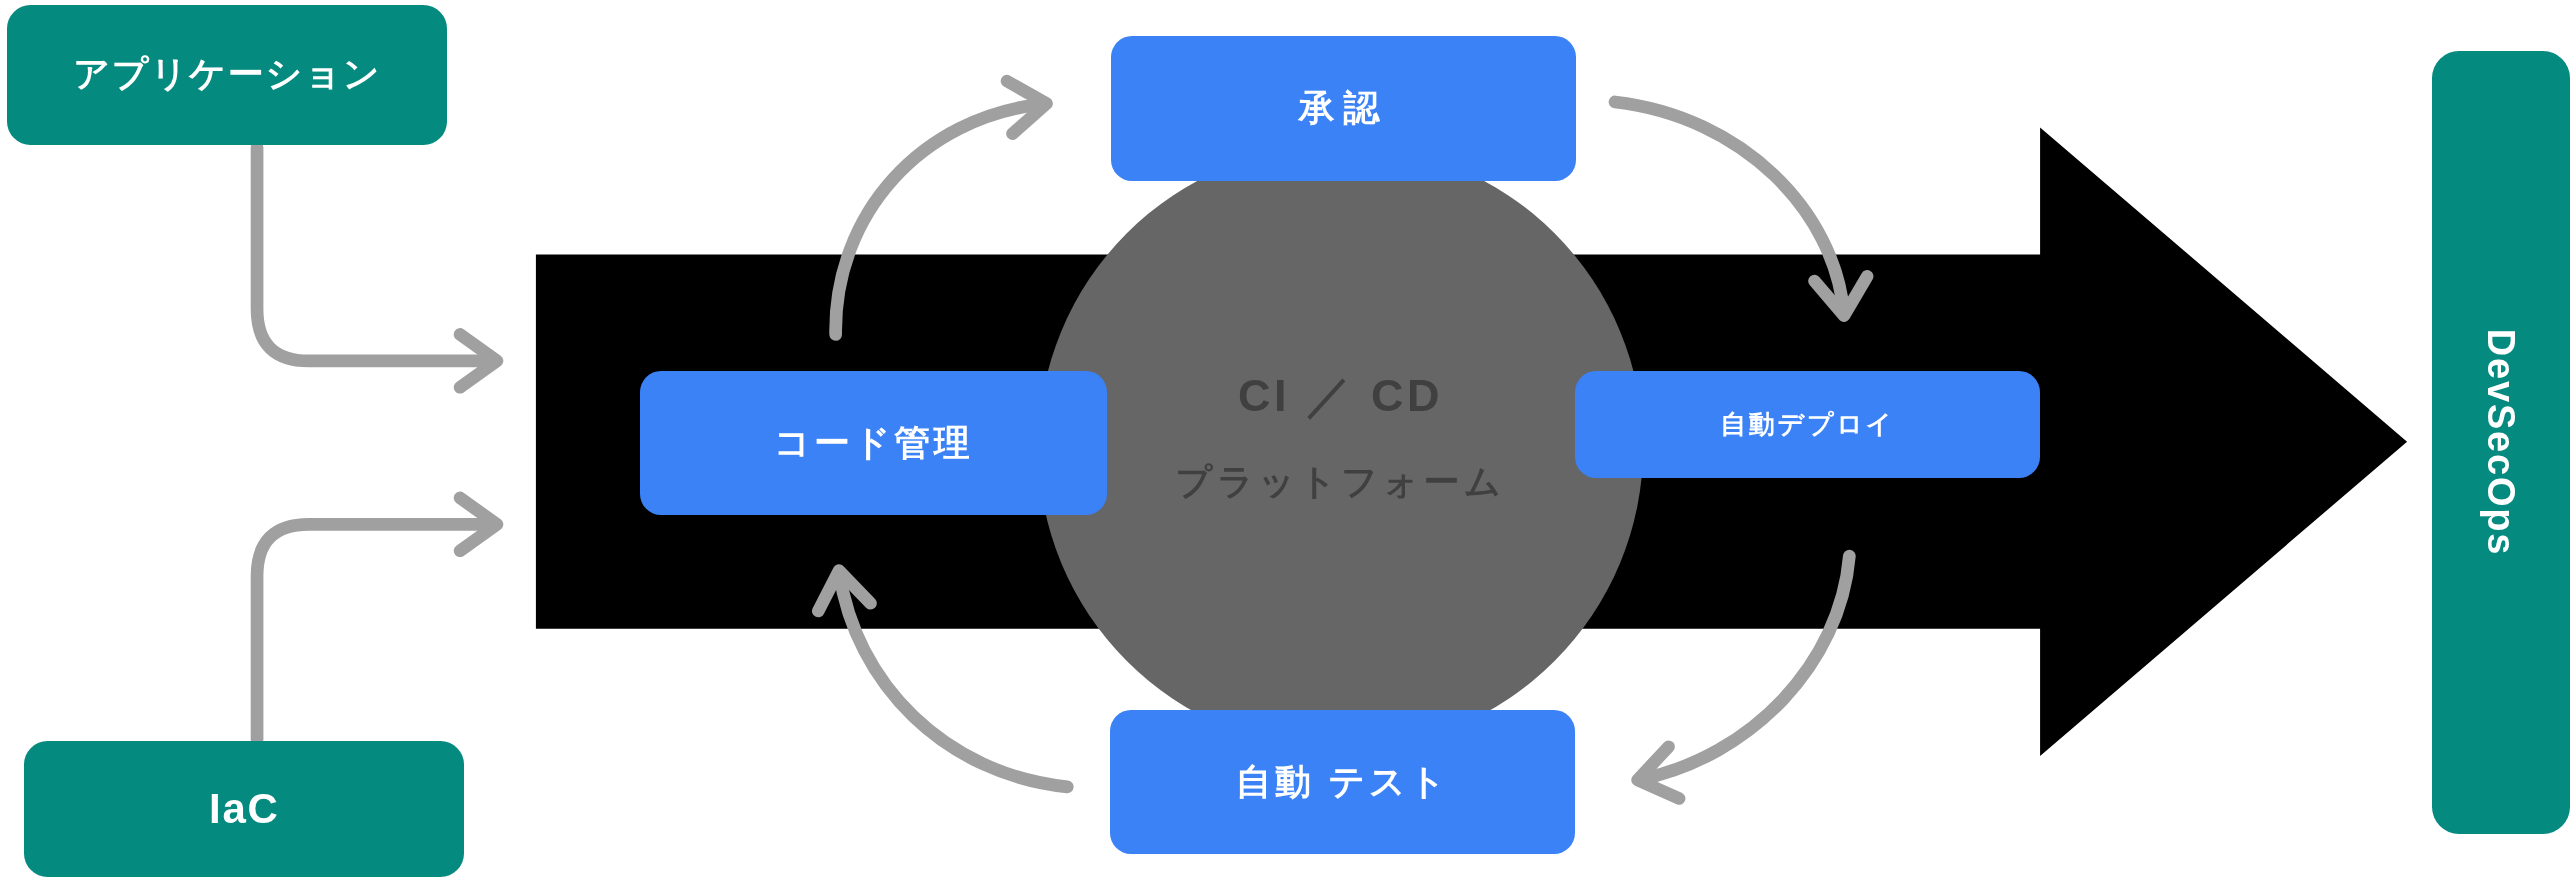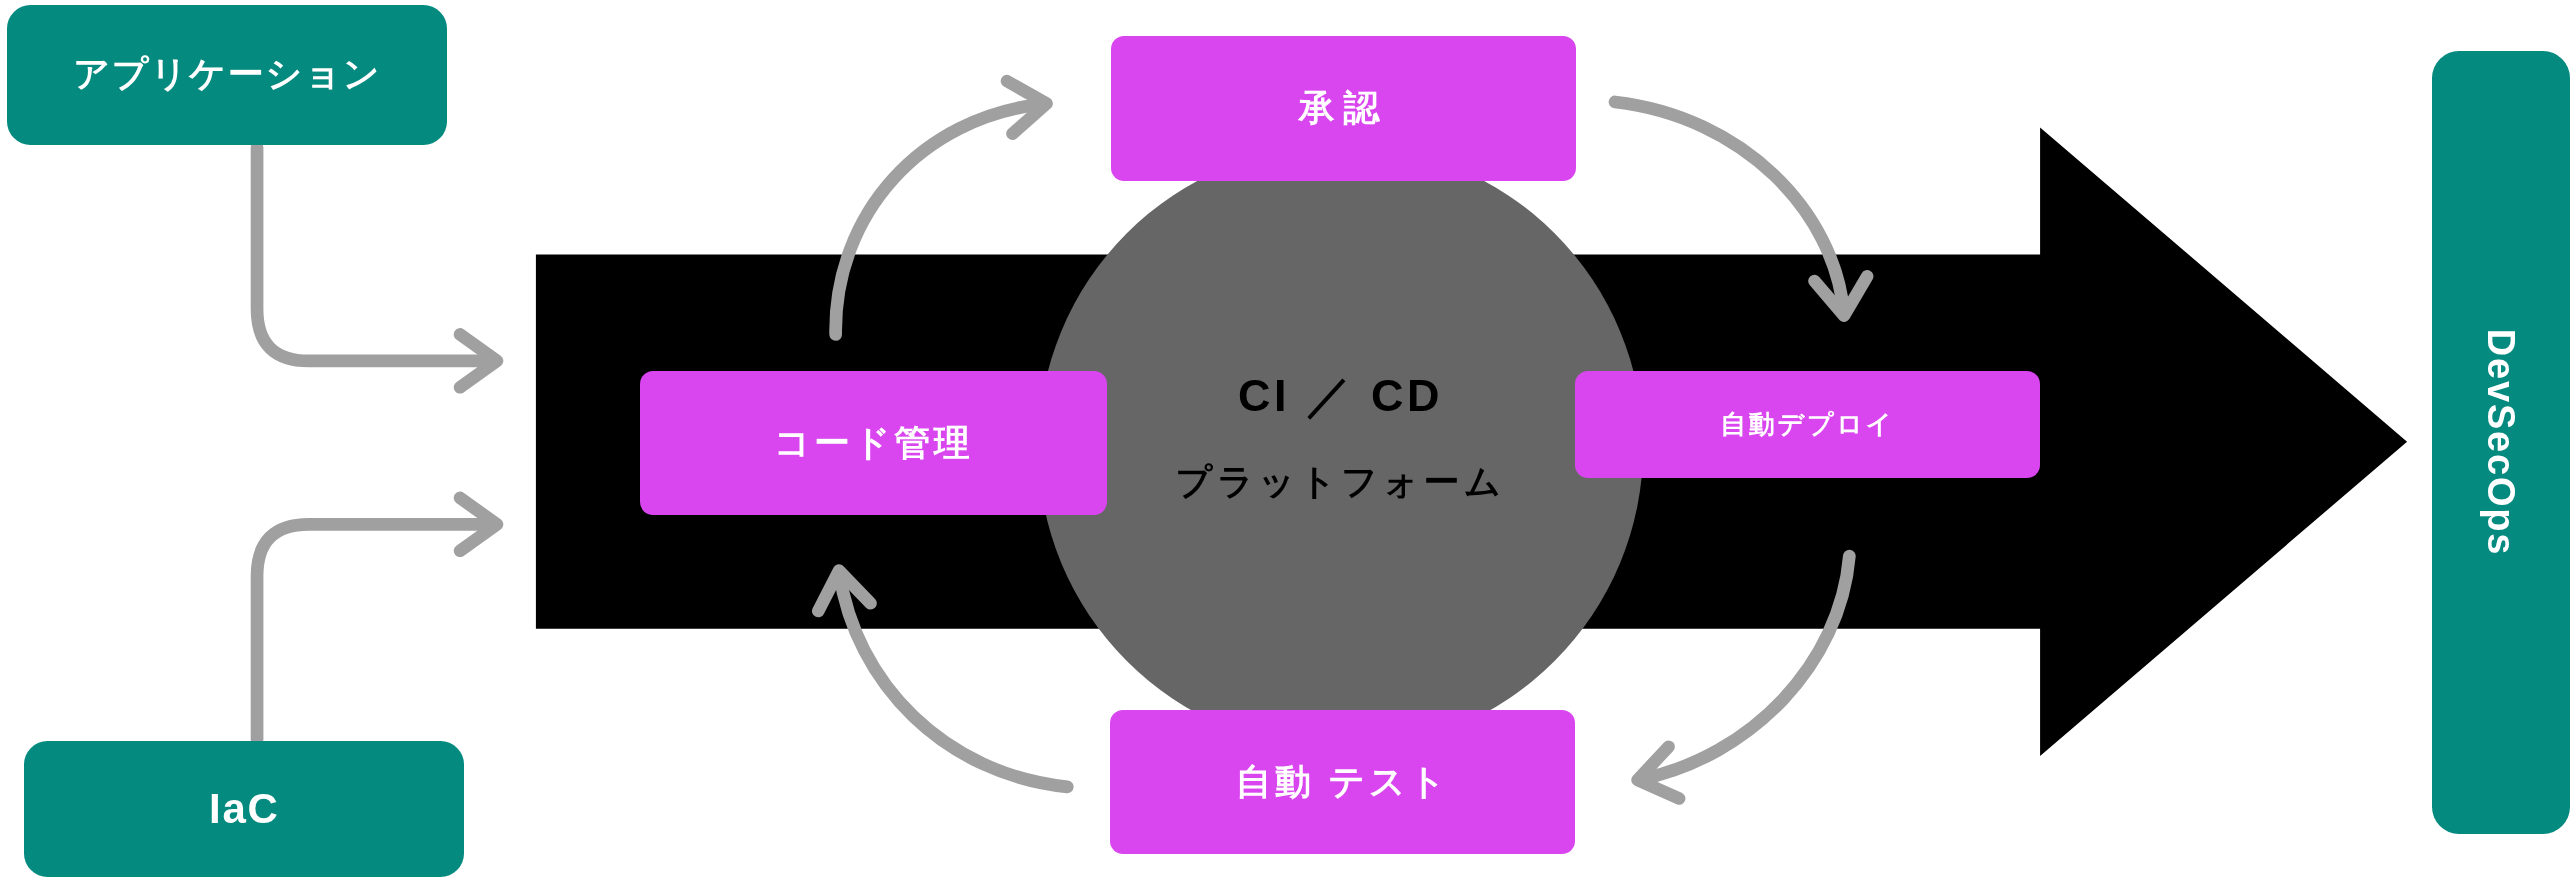--- a/index.html
+++ b/index.html
@@ -25,42 +25,42 @@
     position: absolute;
     display: flex;
     align-items: center;
     justify-content: center;
     color: #FFFFFF;
     font-weight: bold;
     text-align: center;
     box-sizing: border-box;
   }
   .teal { background: #048A7F; border-radius: 23.6px; }
-  .blue { background: #d946ef; border-radius: 13px; }
+  .blue { background: #3b82f6; border-radius: 21px; }
 
   .node-application { left: 7.3px;    top: 4.5px;   width: 440px; height: 140px; font-size: 36px; letter-spacing: 1.8px; }
   .node-iac         { left: 7.3px;    top: 741px; width: 440px; height: 136px; font-size: 42px; letter-spacing: 1.8px; margin-left: 17px; }
   .node-approval    { left: 1111px; top: 36px;  width: 465px; height: 145px; font-size: 36px; letter-spacing: 9px; }
   .node-code        { left: 640px;  top: 371px; width: 467px; height: 144px; font-size: 36px; letter-spacing: 3.6px; }
   .node-deploy      { left: 1575px; top: 371px; width: 465px; height: 107px; font-size: 26px; letter-spacing: 2.7px; }
   .node-test        { left: 1110px; top: 710px; width: 465px; height: 144px; font-size: 36px; letter-spacing: 3.6px; }
 
   .node-devsecops   { left: 2432px; top: 51px;  width: 138px; height: 783px; border-radius: 27px; }
   .node-devsecops .vtext {
     transform: rotate(90deg);
     white-space: nowrap;
     font-size: 38px;
     letter-spacing: 1.8px;
   }
 
   .platform-label {
     position: absolute;
     left: 1068px; top: 363px;
     width: 545px;
-    color: #000000;
+    color: #404040;
     font-weight: bold;
     text-align: center;
     line-height: 1.45;
   }
   .platform-line1 { font-size: 45px; letter-spacing: 3.6px; }
   .platform-line2 { font-size: 36px; letter-spacing: 4.5px; margin-top: 28px; }
 </style>
 </head>
 <body>
 

